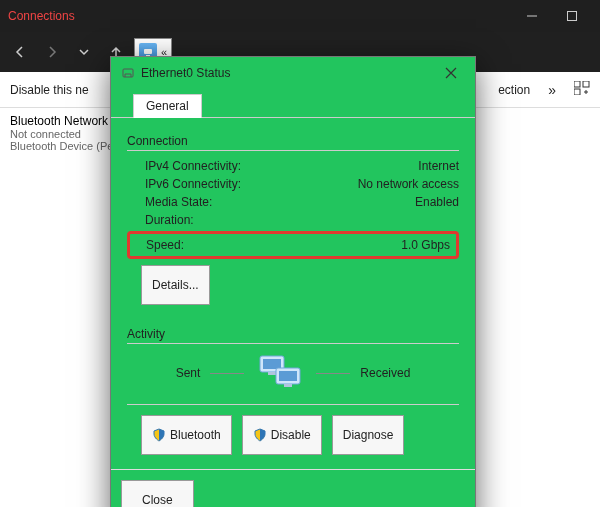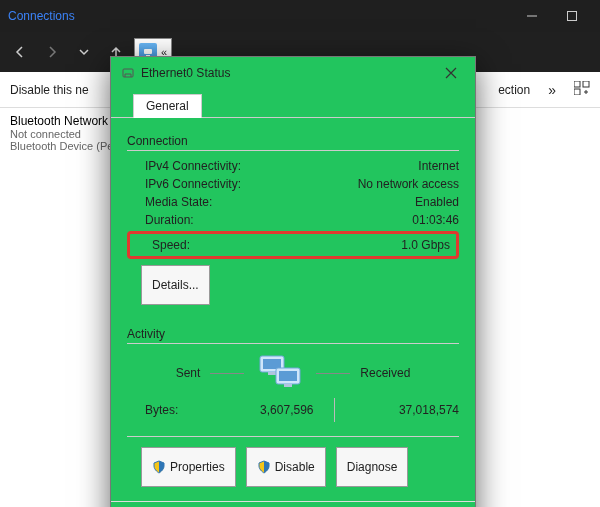--- a/index.html
+++ b/index.html
@@ -11,21 +11,21 @@
     font-family: "Segoe UI", Tahoma, sans-serif;
     font-size: 12px;
     overflow: hidden;
     position: relative;
   }
 
   
   .parent-titlebar {
     height: 32px;
     background: #1f1f1f;
-    color: #3b82f6;
+    color: #ef4444;
     display: flex;
     align-items: center;
     padding: 0 8px;
     font-size: 12px;
   }
   .parent-titlebar .spacer { flex: 1; }
   .parent-titlebar .win-btn {
     width: 40px; height: 32px;
     display: flex; align-items: center; justify-content: center;
     color: #ddd;
@@ -156,21 +156,21 @@
     padding: 2px 0 2px 18px;
     font-size: 12px;
     gap: 20px;
   }
   .kv-row .k { flex:1; }
   .kv-row .v { text-align:right; min-width:120px; }
 
   .speed-highlight {
     border: 3px solid #e03a2f;
     border-radius: 4px;
-    padding: 2px 6px 2px 18px;
+    padding: 2px 6px 2px 12px;
     margin: 2px 0 6px 0;
   }
 
   .btn {
     display:inline-flex;
     align-items:center;
     gap:4px;
     height: 40px;
     padding: 0 10px;
     font-size: 12px;
@@ -323,21 +323,20 @@
     <div class="kv-row">
       <span class="k">IPv6 Connectivity:</span>
       <span class="v">No network access</span>
     </div>
     <div class="kv-row">
       <span class="k">Media State:</span>
       <span class="v">Enabled</span>
     </div>
     <div class="kv-row">
       <span class="k">Duration:</span>
-      <span class="v">01:03:46</span>
     </div>
 
     <div class="speed-highlight">
       <div class="kv-row" style="padding-left:4px">
         <span class="k">Speed:</span>
         <span class="v">1.0 Gbps</span>
       </div>
     </div>
 
     <div style="padding-left:14px;margin-top:4px">
@@ -361,36 +360,30 @@
           <rect x="14" y="18" width="8" height="3" fill="#b0c4de"></rect>
           <rect x="22" y="14" width="24" height="16" rx="2" fill="#cfe6fb" stroke="#6ea7d8"></rect>
           <rect x="25" y="17" width="18" height="10" fill="#5b9bd5"></rect>
           <rect x="30" y="30" width="8" height="3" fill="#b0c4de"></rect>
         </svg>
       </span>
       <span class="line"></span>
       <span>Received</span>
     </div>
 
-    <div class="bytes-row">
-      <span class="k">Bytes:</span>
-      <span class="sent">3,607,596</span>
-      <span class="divider"></span>
-      <span class="recv">37,018,574</span>
-    </div>
 
     <hr class="group-line" style="margin-top:12px">
 
     <div class="btn-row">
       <span class="btn">
         <svg class="shield-icon" viewBox="0 0 14 14">
             <path d="M7 1l5 2v3c0 4-5 7-5 7S2 10 2 6V3l5-2z" fill="#f5c518" stroke="#2e75b6"></path>
             <path d="M7 1l5 2v3c0 4-5 7-5 7V1z" fill="#2e75b6"></path>
           </svg>
-        <span>Properties</span>
+        <span>Bluetooth</span>
       </span>
       <span class="btn">
         <svg class="shield-icon" viewBox="0 0 14 14">
             <path d="M7 1l5 2v3c0 4-5 7-5 7S2 10 2 6V3l5-2z" fill="#f5c518" stroke="#2e75b6"></path>
             <path d="M7 1l5 2v3c0 4-5 7-5 7V1z" fill="#2e75b6"></path>
           </svg>
         <span>Disable</span>
       </span>
       <span class="btn">
         <span>Diagnose</span>

